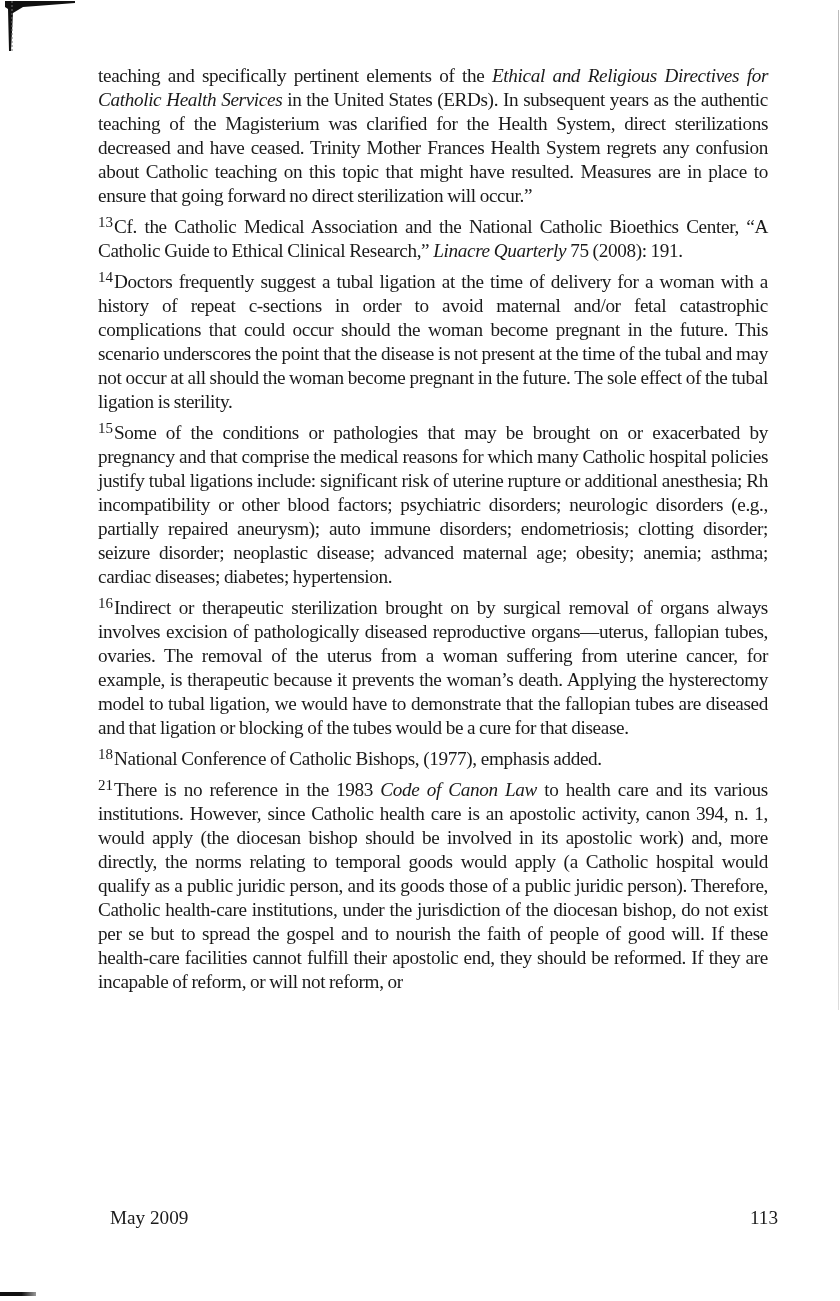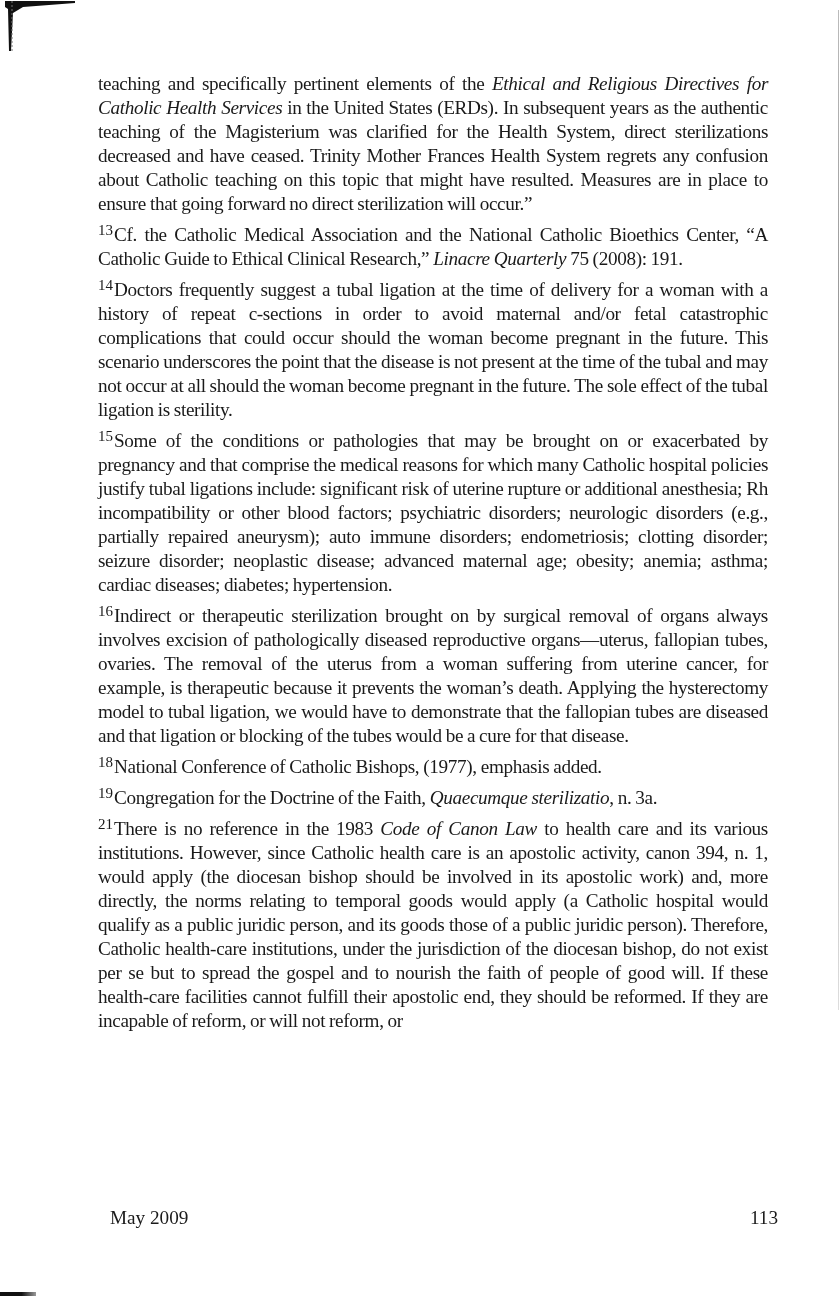--- a/index.html
+++ b/index.html
@@ -12,21 +12,21 @@
   }
   .scan-corner-bl {
     position: absolute; left: 0; top: 1292px; width: 36px; height: 4px;
     background: linear-gradient(to right, #111 0%, #111 60%, #999 100%);
   }
   .scan-edge-right {
     position: absolute; left: 838px; top: 10px; width: 1px; height: 1000px;
     background: linear-gradient(to bottom, #bbb, #999 30%, #aaa 60%, #ddd);
   }
   .content {
-    position: absolute; left: 98px; top: 72px; width: 670px;
+    position: absolute; left: 98px; top: 64px; width: 670px;
     font-family: "Liberation Serif", serif;
     font-size: 19.2px; line-height: 24px; color: #1a1a1a;
     letter-spacing: -0.35px; word-spacing: -0.5px;
   }
   .para { margin: 0 0 7px 0; text-align: justify; hyphens: manual; }
   .para.first { margin-bottom: 7px; }
   .fn { }
   .fn-num { font-size: 15px; vertical-align: 6px; line-height: 0; margin-right: 1px; letter-spacing: 0; }
   i { font-style: italic; }
   .footer {
@@ -47,21 +47,20 @@
   <div class="scan-corner-bl"></div>
 
   <div class="content">
     <p class="para first"><span>teaching and specifically pertinent elements of the </span><i>Ethical and Religious Directives for Catholic Health Services</i><span> in the United States (ERDs). In subsequent years as the authentic teaching of the Magisterium was clarified for the Health System, direct sterilizations decreased and have ceased. Trinity Mother Frances Health System re­grets any confusion about Catholic teaching on this topic that might have resulted. Measures are in place to ensure that going forward no direct sterilization will occur.”</span></p>
     <div id="footnotes">
         <p class="para fn"><span class="fn-num">13</span><span>Cf. the Catholic Medical Association and the National Catholic Bioethics Center, “A Catholic Guide to Ethical Clinical Research,” </span><i>Linacre Quarterly</i><span> 75 (2008): 191.</span></p>
         <p class="para fn"><span class="fn-num">14</span><span>Doctors frequently suggest a tubal ligation at the time of delivery for a woman with a history of repeat c-sections in order to avoid maternal and/or fetal catastroph­ic complications that could occur should the woman become pregnant in the future. This scenario underscores the point that the disease is not present at the time of the tubal and may not occur at all should the woman become pregnant in the future. The sole effect of the tubal ligation is sterility.</span></p>
         <p class="para fn"><span class="fn-num">15</span><span>Some of the conditions or pathologies that may be brought on or exacerbated by pregnancy and that comprise the medical reasons for which many Catholic hospital policies justify tubal ligations include: significant risk of uterine rupture or addi­tional anesthesia; Rh incompatibility or other blood factors; psychiatric disorders; neurologic disorders (e.g., partially repaired aneurysm); auto immune disorders; en­dometriosis; clotting disorder; seizure disorder; neoplastic disease; advanced mater­nal age; obesity; anemia; asthma; cardiac diseases; diabetes; hypertension.</span></p>
         <p class="para fn"><span class="fn-num">16</span><span>Indirect or therapeutic sterilization brought on by surgical removal of organs al­ways involves excision of pathologically diseased reproductive organs—uterus, fallopian tubes, ovaries. The removal of the uterus from a woman suffering from uterine cancer, for example, is therapeutic because it prevents the woman’s death. Applying the hysterectomy model to tubal ligation, we would have to demonstrate that the fallopian tubes are diseased and that ligation or blocking of the tubes would be a cure for that disease.</span></p>
         <p class="para fn"><span class="fn-num">18</span><span>National Conference of Catholic Bishops, (1977), emphasis added.</span></p>
-        <p class="para fn"><span class="fn-num">19</span><span>Congregation for the Doctrine of the Faith, </span><i>Quaecumque sterilizatio</i><span>, n. 3a.</span></p>
         <p class="para fn"><span class="fn-num">21</span><span>There is no reference in the 1983 </span><i>Code of Canon Law</i><span> to health care and its various institutions. However, since Catholic health care is an apostolic activity, canon 394, n. 1, would apply (the diocesan bishop should be involved in its apostolic work) and, more directly, the norms relating to temporal goods would apply (a Catholic hospi­tal would qualify as a public juridic person, and its goods those of a public juridic person). Therefore, Catholic health-care institutions, under the jurisdiction of the diocesan bishop, do not exist per se but to spread the gospel and to nourish the faith of people of good will. If these health-care facilities cannot fulfill their apostolic end, they should be reformed. If they are incapable of reform, or will not reform, or</span></p>
       </div>
   </div>
 
   <div class="footer">
     <span>May 2009</span>
     <span>113</span>
   </div>
 </div>
 

